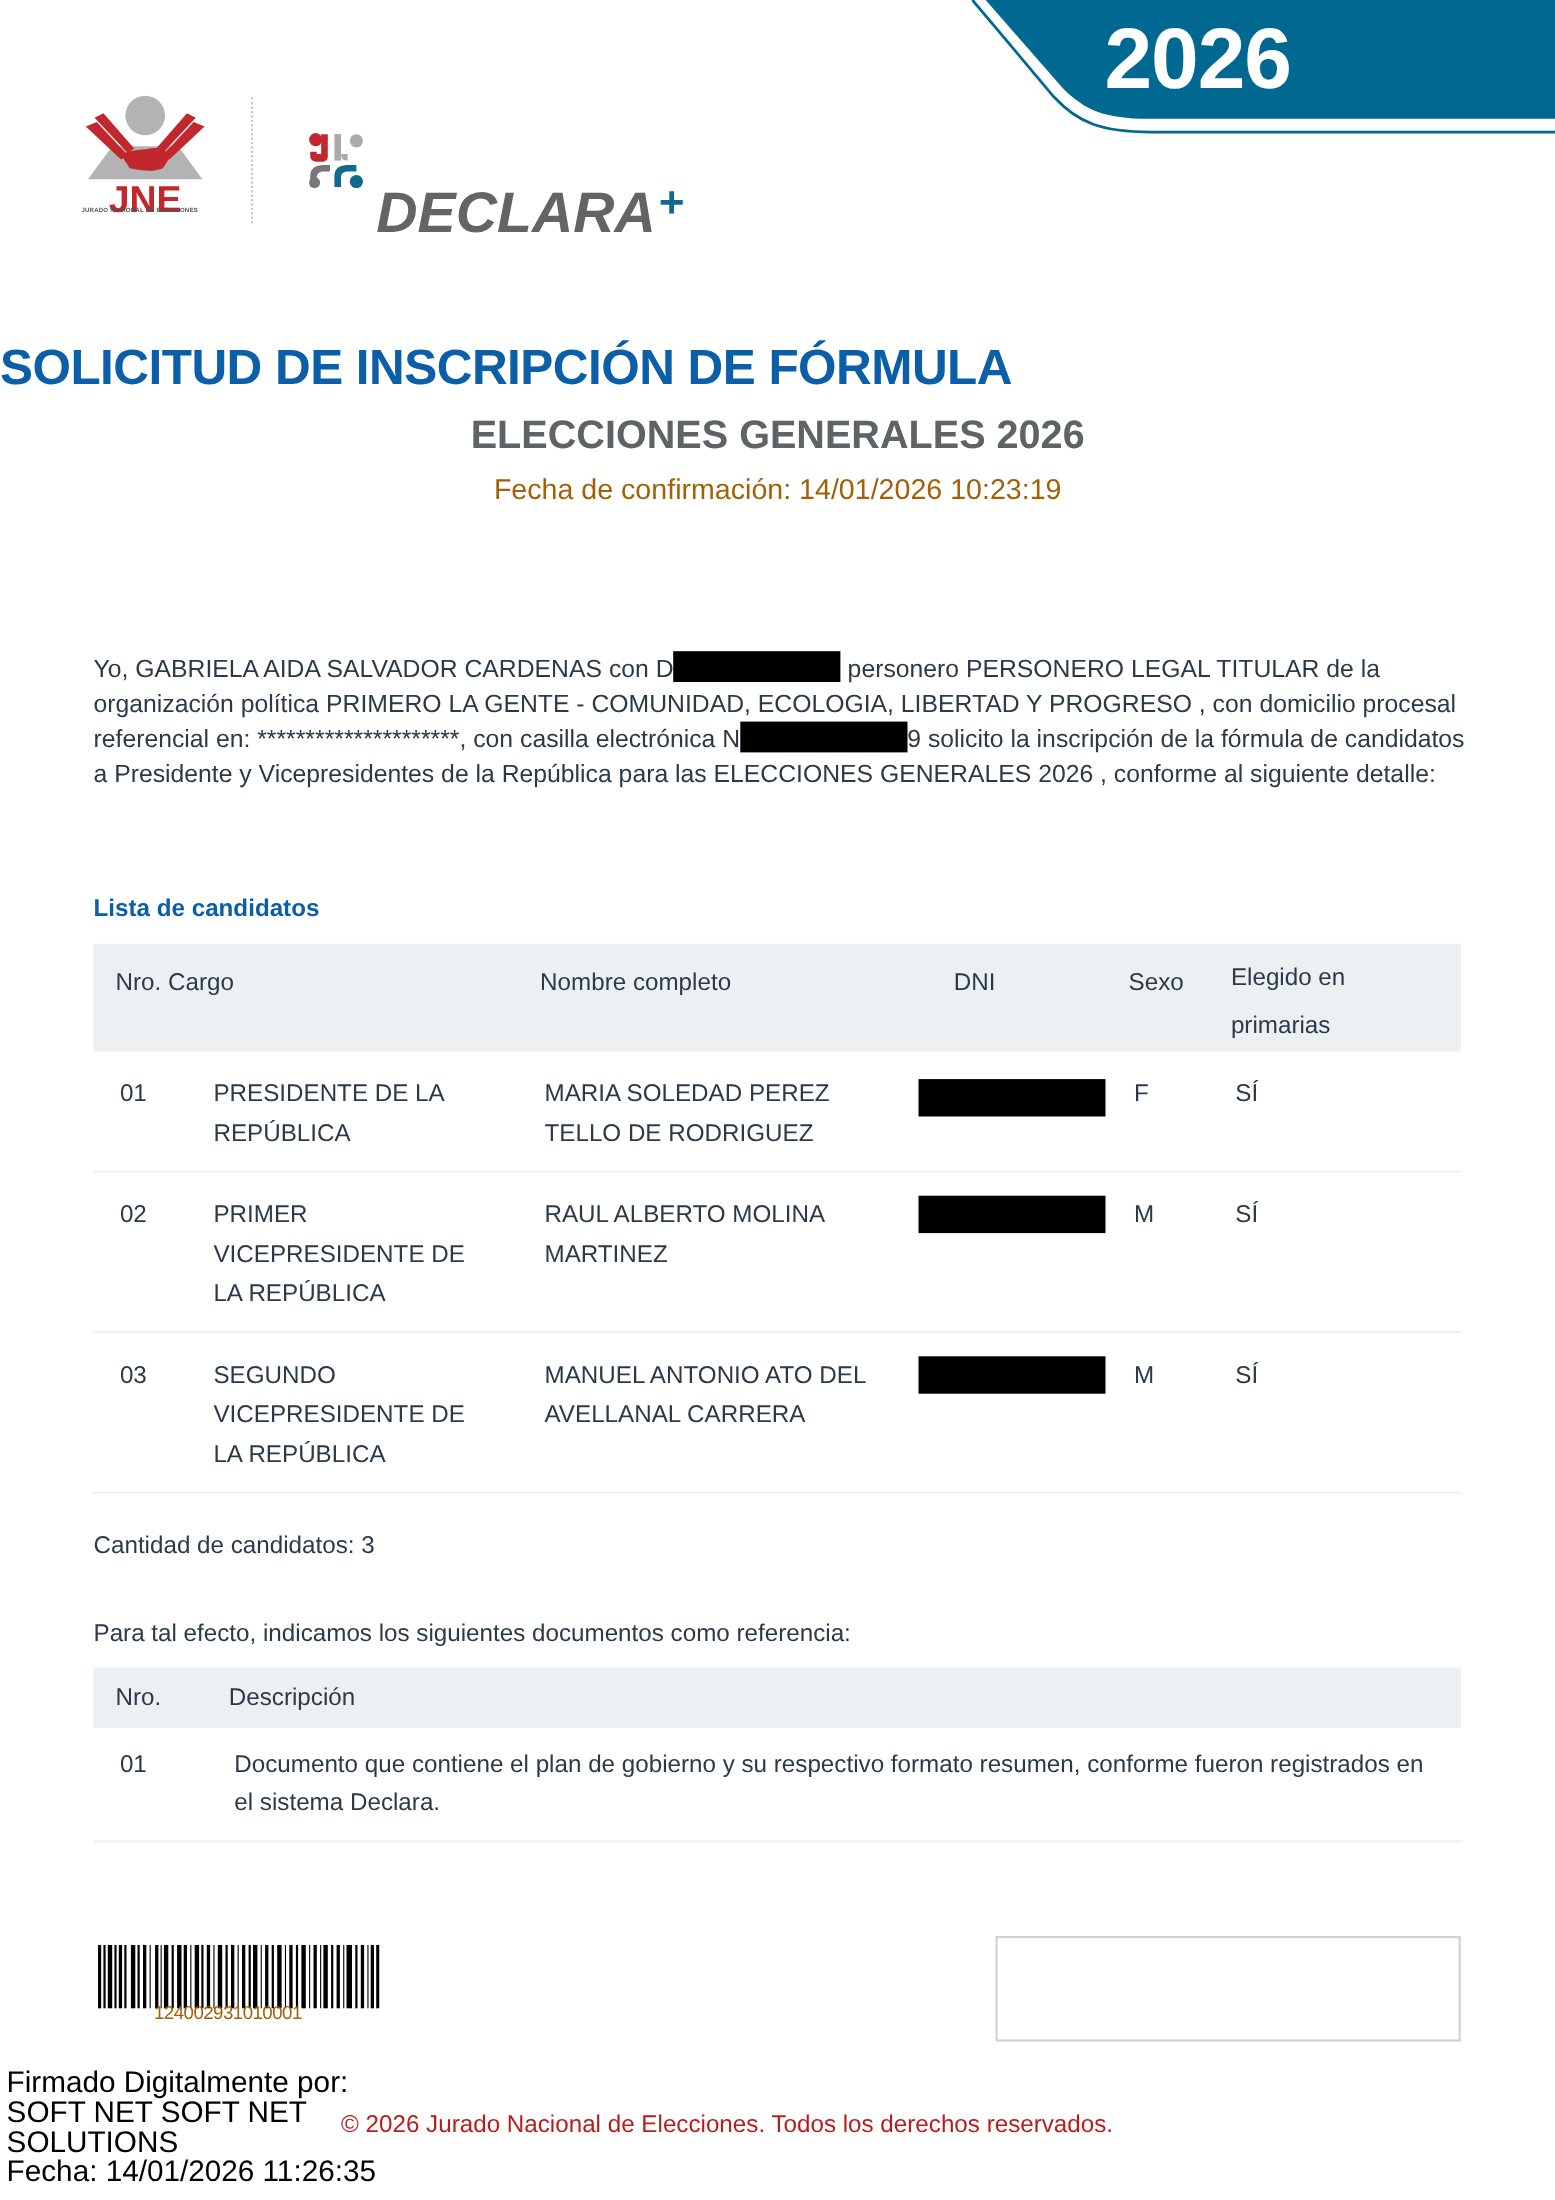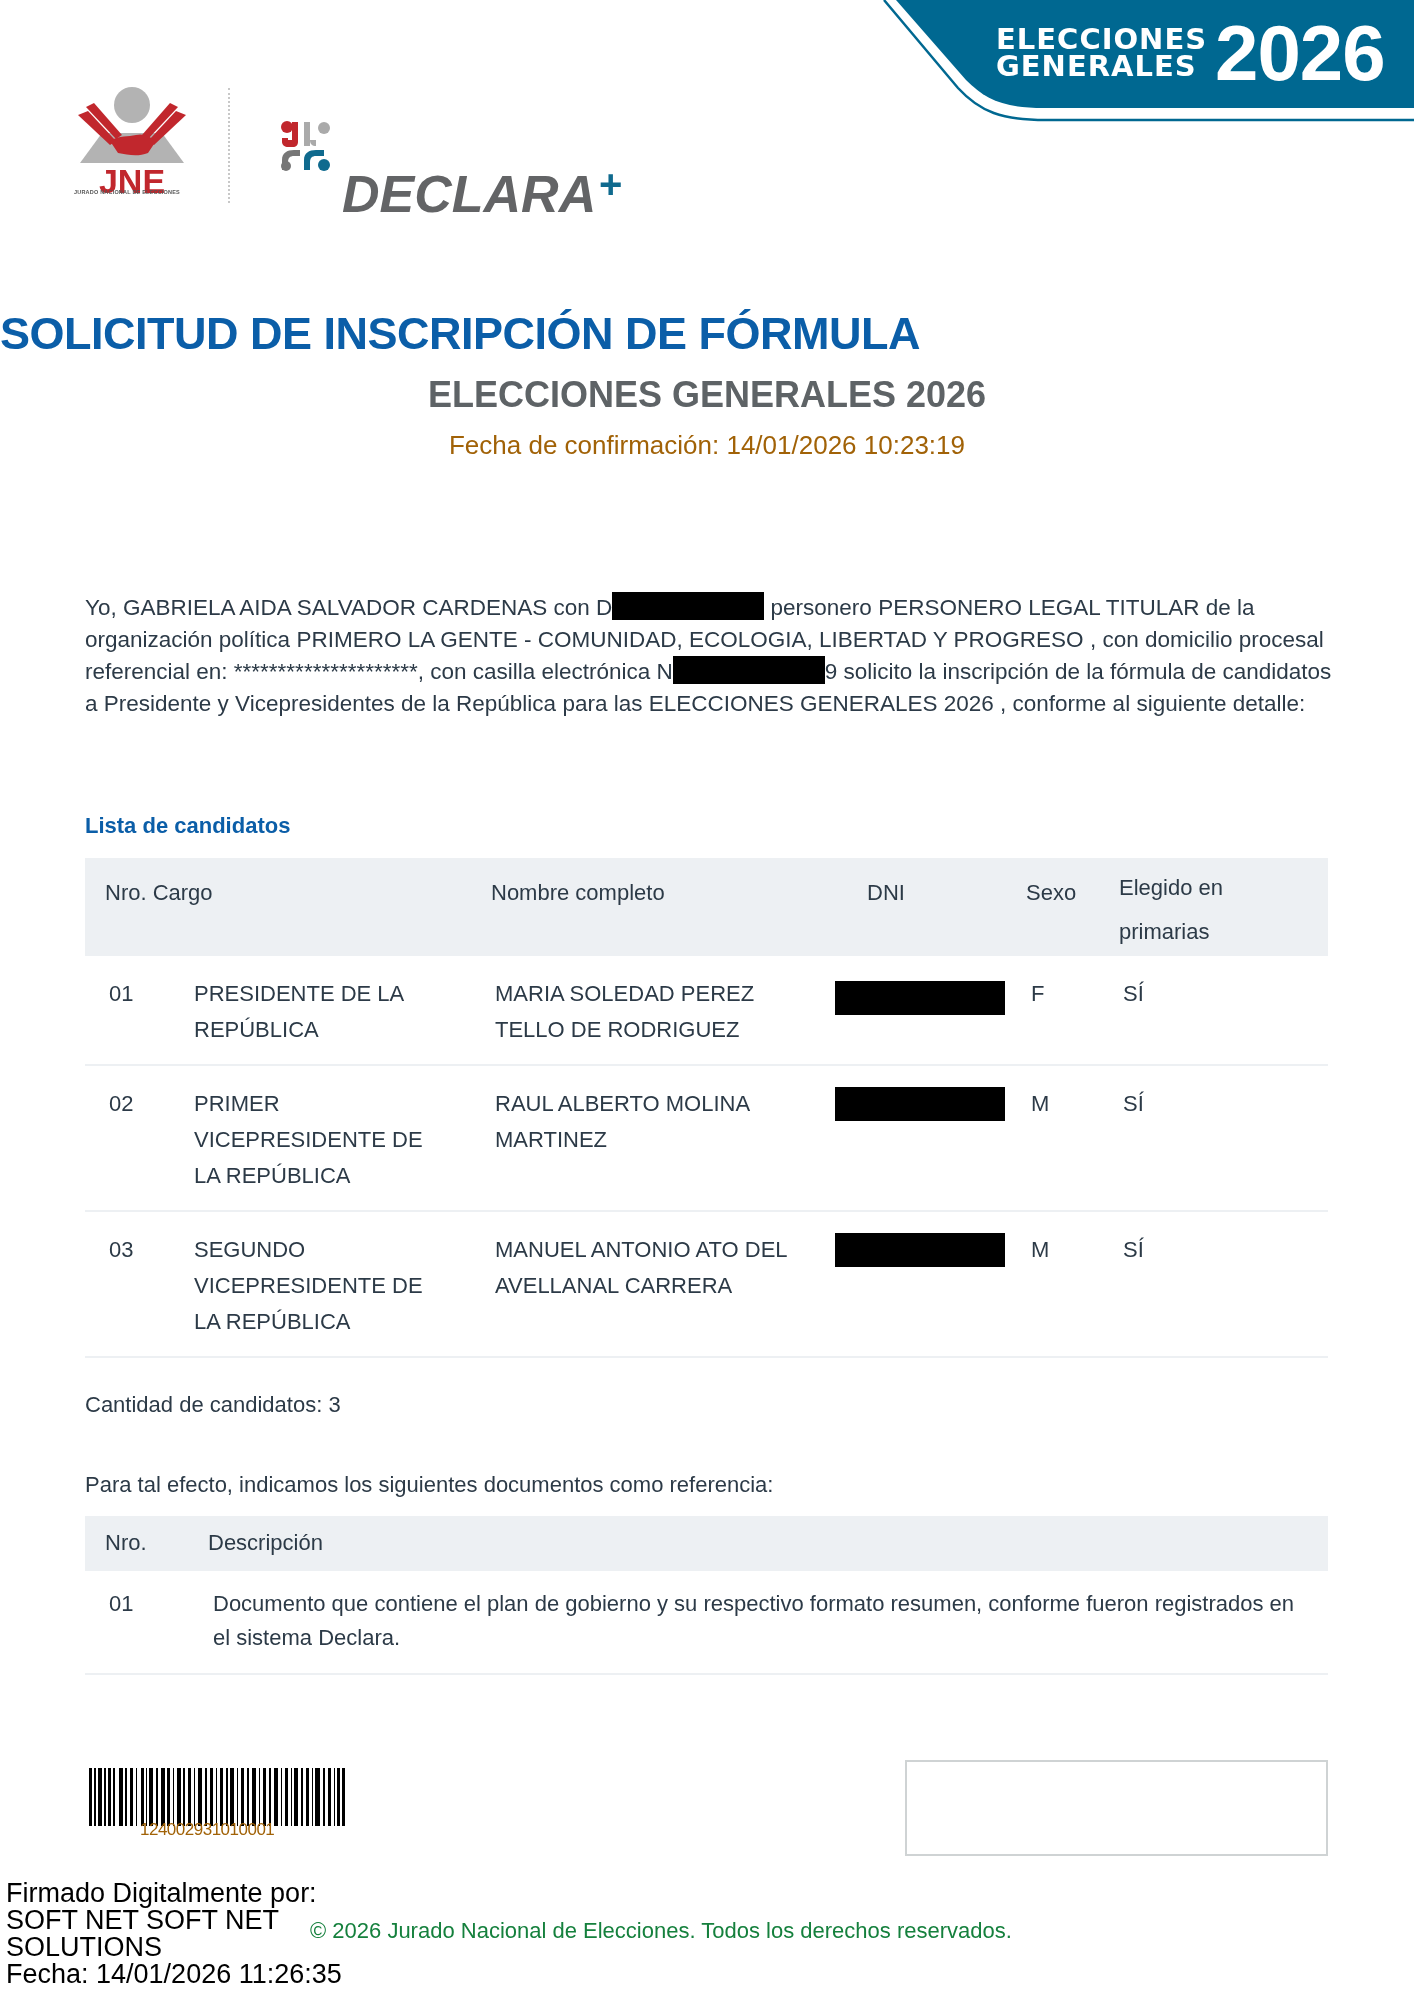--- a/index.html
+++ b/index.html
@@ -46,35 +46,31 @@
   .docs-row { position: absolute; top: 1571px; left: 85px; width: 1243px; height: 104px; border-bottom: 2px solid #edf0f3; }
   .docs-row .c { position: absolute; font-size: 22px; line-height: 34px; color: #2c3a47; }
 
   
   .barcode { position: absolute; top: 1768px; left: 89px; width: 256px; height: 58px; display: flex; align-items: stretch; }
   .barcode-num { position: absolute; top: 1820px; left: 140px; font-size: 17px; color: #a16207; letter-spacing: -0.5px; }
 
   .sig-box { position: absolute; top: 1760px; left: 905px; width: 423px; height: 96px; border: 2px solid #cfd3d4; background: #fff; }
 
   .signed { position: absolute; top: 1880px; left: 6px; font-size: 27px; line-height: 27px; color: #000; font-family: "Liberation Sans", sans-serif; }
-  .copyright { position: absolute; top: 1918px; left: 310px; font-size: 22px; color: #15803d; }
+  .copyright { position: absolute; top: 1918px; left: 310px; font-size: 22px; color: #b91c1c; }
 </style>
 </head>
 <body>
 
 <div class="banner">
   <svg width="540" height="126" viewBox="0 0 540 126">
     <path d="M22 0 L540 0 L540 108 L170 108 C130 108 112 100 92 80 Z" fill="#006891"></path>
     <path d="M10 0 L84 88 C106 112 128 120 172 120 L540 120" fill="none" stroke="#006891" stroke-width="2.5"></path>
   </svg>
   <div class="banner-text">
-    <div class="banner-words">
-      <span>ELECCIONES</span>
-      <span>GENERALES</span>
-    </div>
     <span class="banner-year">2026</span>
   </div>
 </div>
 
 <svg class="jne-logo" viewBox="0 0 120 115">
   <circle cx="60" cy="20" r="18" fill="#b3b3b3"></circle>
   <path d="M8 78 L30 48 L90 48 L112 78 Z" fill="#b3b3b3"></path>
   <path d="M6 30 L16 26 L44 56 L38 60 Z" fill="#c1272d"></path>
   <path d="M14 22 L22 18 L50 50 L44 54 Z" fill="#c1272d"></path>
   <path d="M114 30 L104 26 L76 56 L82 60 Z" fill="#c1272d"></path>

